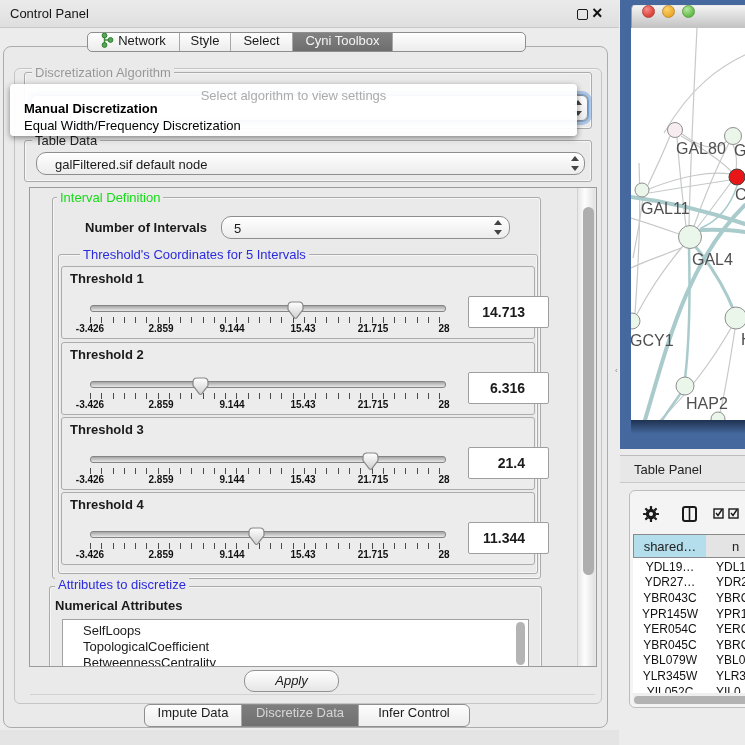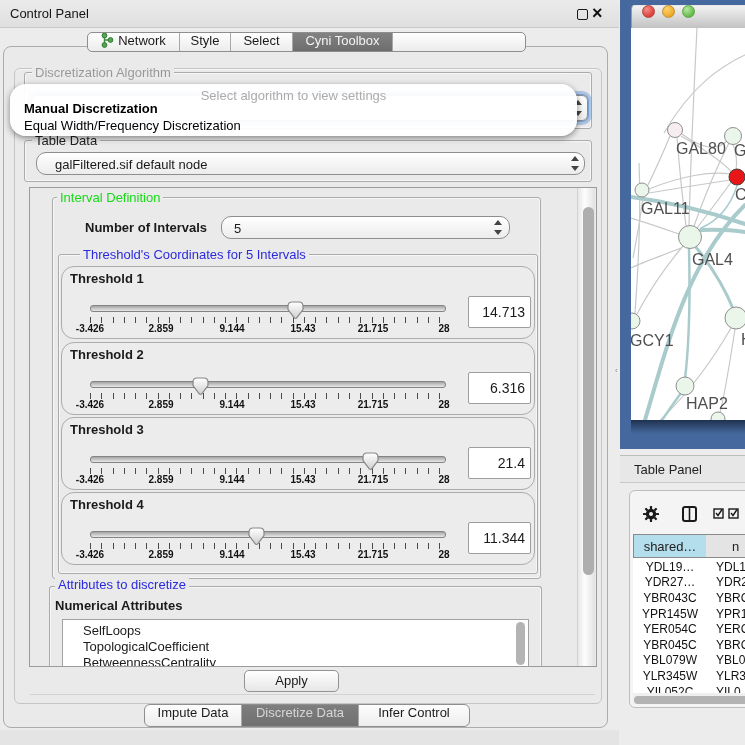--- a/index.html
+++ b/index.html
@@ -29,41 +29,41 @@
   font-size:13px;}
 .combo .ctext{position:absolute;left:18px;top:50%;transform:translateY(-50%);}
 .arr{position:absolute;width:0;height:0;border-left:4px solid transparent;border-right:4px solid transparent;}
 .arr.up{border-bottom:5px solid #444;}
 .arr.dn{border-top:5px solid #444;}
 
 .scrollpane{left:29px;top:187px;width:566px;height:478px;border:1px solid #9B9B9B;background:#EAEAEA;overflow:hidden;}
 .vtrack{position:absolute;right:1px;top:0;width:17px;height:100%;background:linear-gradient(to right,#E7E7E7,#FDFDFD 40%,#E2E2E2);border-left:1px solid #D2D2D2;}
 .vthumb{position:absolute;background:#AEAEAE;border-radius:6px;}
 
-.thbox{position:absolute;left:61px;width:472px;height:71px;border:1px solid #ACACAC;border-radius:13px;background:#ECECEC;}
+.thbox{position:absolute;left:61px;width:472px;height:71px;border:1px solid #ACACAC;border-radius:3px;background:#ECECEC;}
 .thtitle{position:absolute;left:8px;top:4px;font-weight:bold;font-size:13px;}
 .track{position:absolute;left:28px;top:38px;width:354px;height:5px;border:1px solid #848484;border-radius:3px;
   background:linear-gradient(#A5A5A5,#E8E8E8);}
 .ticks{position:absolute;left:28px;top:50px;width:356px;height:6px;
   background:repeating-linear-gradient(to right,#4A4A4A 0px,#4A4A4A 1px,transparent 1px,transparent 11.26px);}
 .tlab{position:absolute;top:56px;width:48px;text-align:center;font-size:10px;font-weight:bold;color:#111;}
 .thumb{position:absolute;top:34px;width:17px;height:19px;}
 .vfield{position:absolute;left:406px;top:29px;width:56px;height:30px;background:#fff;border:1px solid #9E9E9E;
-  border-radius:2px;font-size:14px;text-align:right;line-height:30px;padding-right:5px;}
+  border-radius:2px;font-size:14px;text-align:right;line-height:30px;padding-right:23px;font-weight:bold;}
 
 .attrlist{left:62px;top:619px;width:465px;height:60px;background:#fff;border:1px solid #A2A2A2;font-size:13px;}
 
-.applybtn{left:244px;top:670px;width:93px;height:20px;border:1px solid #929292;border-radius:5px;
-  background:linear-gradient(#FFFFFF,#E6E6E6);font-size:13px;text-align:center;line-height:20px;}
+.applybtn{left:244px;top:670px;width:93px;height:20px;border:1px solid #929292;border-radius:10px;
+  background:linear-gradient(#FFFFFF,#E6E6E6);font-size:13px;text-align:center;line-height:20px;font-style:italic;}
 
 .botstrip{left:144px;top:704px;width:324px;height:21px;border:1px solid #8E8E8E;border-radius:6px;
   background:linear-gradient(#FDFDFD,#EDEDED);display:flex;overflow:hidden;font-size:13px;}
 .botsel{background:linear-gradient(#7E7E7E,#707070);color:#D6D6D6;}
 
-.popup{left:10px;top:84px;width:567px;height:52px;background:rgba(255,255,255,0.95);border-radius:16px;
+.popup{left:10px;top:84px;width:567px;height:52px;background:rgba(255,255,255,0.95);border-radius:4px;
   box-shadow:0 2px 6px rgba(0,0,0,0.45);font-size:13px;}
 
 .netframe{left:620px;top:0;width:125px;height:449px;background:#45699E;}
 .nettitle{left:631px;top:5px;width:114px;height:22px;background:linear-gradient(#F2F2F2 0%,#D8D8D8 55%,#C2C2C2 100%);
   border-top:1px solid #E8E8E8;border-bottom:1px solid #9A9A9A;border-left:1px solid #9A9A9A;border-top-left-radius:4px;}
 .light{position:absolute;top:5px;width:11px;height:11px;border-radius:50%;}
 .netcontent{left:631px;top:28px;width:114px;height:392px;background:#fff;overflow:hidden;}
 .tphead{left:620px;top:455px;width:125px;height:26px;background:#E7E7E7;border-top:1px solid #BDBDBD;
   border-bottom:1px solid #C9C9C9;font-size:13px;color:#222;}
 .tablebox{left:629px;top:490px;width:120px;height:216px;background:#F4F4F4;border:1px solid #BDBDBD;

